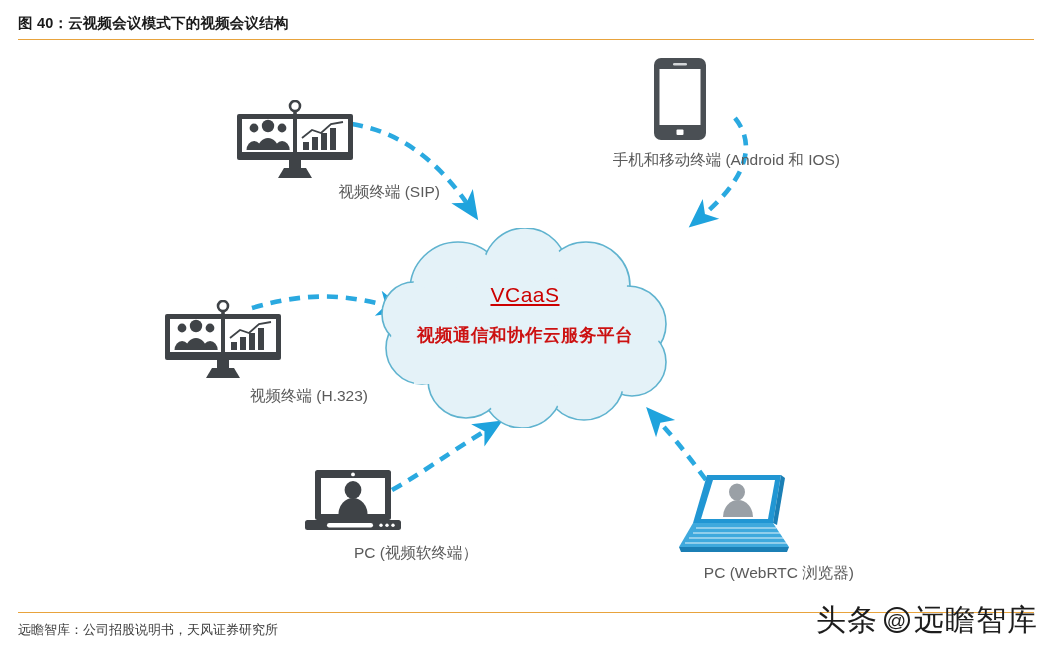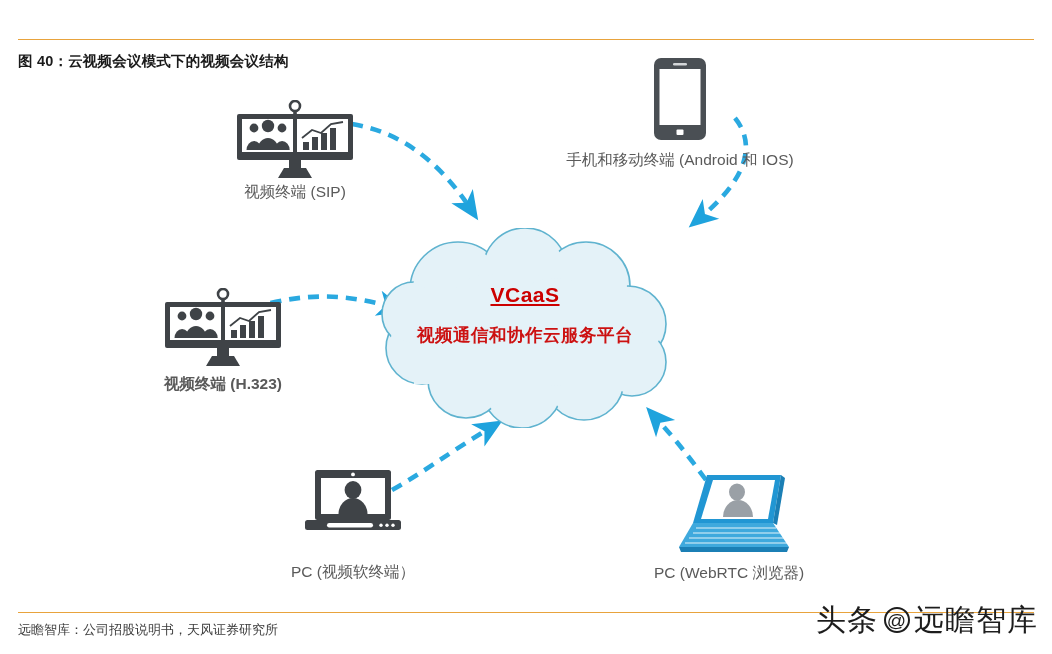--- a/index.html
+++ b/index.html
@@ -23,21 +23,20 @@
     height: 40px;
     box-sizing: border-box;
     padding: 14px 0 0 18px;
   }
   #figure-title {
     font-size: 14.5px;
     font-weight: bold;
     color: #1a1a1a;
     letter-spacing: 0.2px;
     white-space: nowrap;
-    margin-top: 38px;
   }
   .rule {
     position: absolute;
     left: 18px;
     width: 1016px;
     height: 1px;
     background: #e8a33d;
   }
   #rule-top { top: 39px; }
   #rule-bottom { top: 612px; }
@@ -98,21 +97,21 @@
   }
   #cloud-svg { position: absolute; left: 0; top: 0; }
   #cloud-text {
     position: absolute;
     left: 0; top: 56px;
     width: 310px;
     text-align: center;
   }
   #vcaas-label {
     font-size: 21px;
-    font-weight: bold;
+    font-weight: normal;
     color: #cc0000;
     text-decoration: underline;
     text-underline-offset: 2px;
     letter-spacing: 0.5px;
     line-height: 1.05;
   }
   #vcaas-sub {
     font-size: 17.5px;
     font-weight: bold;
     color: #cc1111;
@@ -124,38 +123,38 @@
     font-size: 31px;
     color: #4a4a4a;
     margin-top: 12px;
     letter-spacing: 0.5px;
     text-shadow: 1px 1px 1px rgba(0,0,0,0.18);
   }
 
   
   .node { position: absolute; }
   .node-label {
-    text-align: center;
+    text-align: right;
     font-size: 15.5px;
     color: #5a5a5a;
     white-space: nowrap;
   }
   .node-icon { display: block; margin: 0 auto; }
 
   #node-sip        { left: 150px; top: 60px;  width: 290px; }
   #node-sip .node-label  { margin-top: 4px; }
 
-  #node-h323       { left: 78px;  top: 248px; width: 290px; font-weight: bold; }
+  #node-h323       { left: 78px;  top: 260px; width: 290px; }
   #node-h323 .node-label { margin-top: 8px; }
 
   #node-mobile     { left: 520px; top: 16px;  width: 320px; }
   #node-mobile .node-label { margin-top: 8px; }
 
   #node-pc-soft    { left: 228px; top: 428px; width: 250px; }
-  #node-pc-soft .node-label { margin-top: 26px; }
+  #node-pc-soft .node-label { margin-top: 7px; }
 
   #node-webrtc     { left: 604px; top: 425px; width: 250px; }
   #node-webrtc .node-label { margin-top: 6px; }
 </style>
 </head>
 <body>
 
 <div id="figure-header">
   <div id="figure-title">图 40：云视频会议模式下的视频会议结构</div>
 </div>

